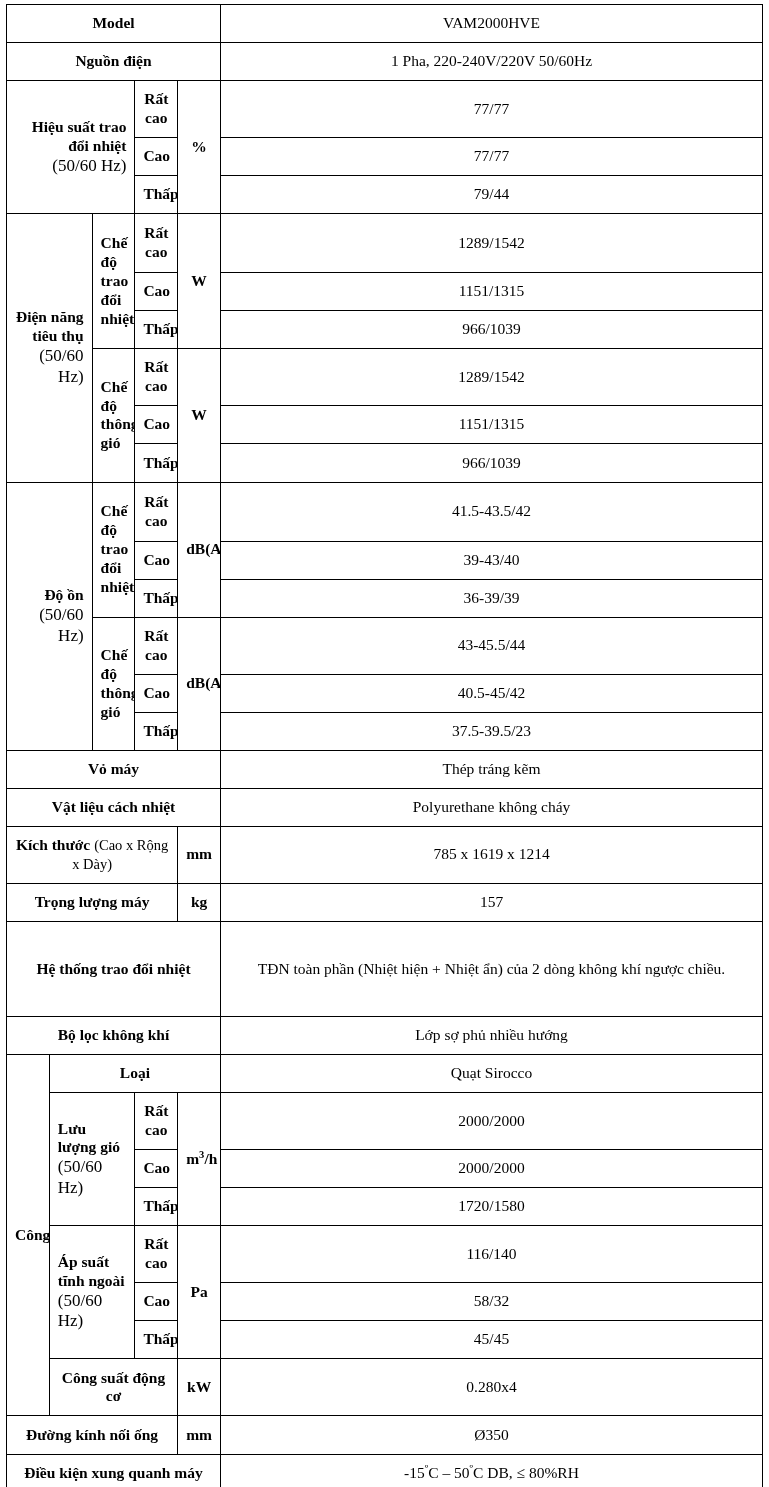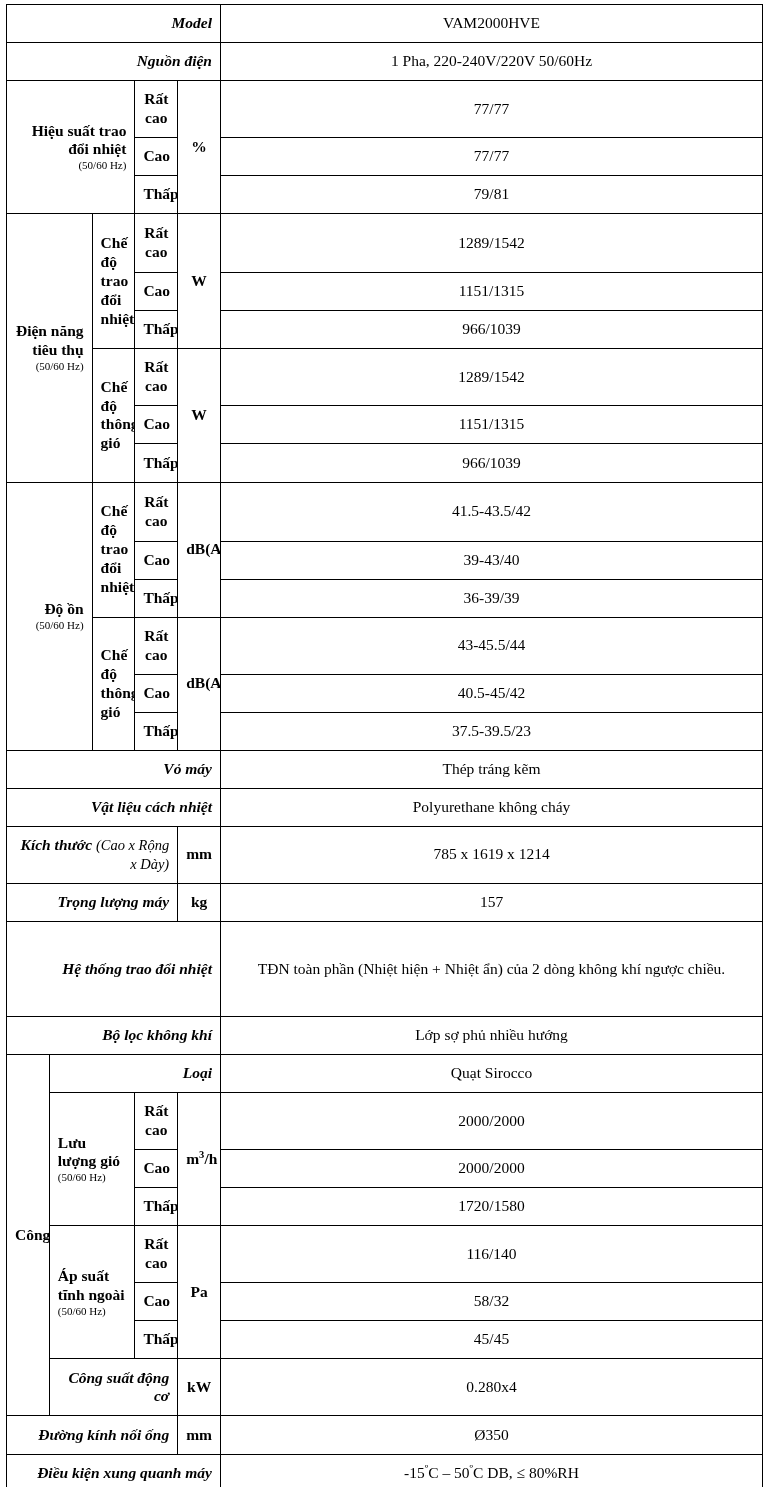--- a/index.html
+++ b/index.html
@@ -26,26 +26,26 @@
   }
   table.spec td {
     border: 1px solid #000;
     padding: 3px 8px;
     font-size: 15.5px;
     line-height: 1.22;
     vertical-align: middle;
     overflow: hidden;
   }
   
-  .lbl           { font-weight: bold; text-align: right; font-style: italic; }
+  .lbl           { font-weight: bold; text-align: center; }
   .lbl-mid       { font-weight: bold; text-align: right; vertical-align: middle; }
   .val           { text-align: center; font-weight: normal; }
   .sub           { font-weight: normal; font-size: 14.5px; }
   .nowrapv       { white-space: nowrap; }
-  .freq          { font-weight: normal; font-size: 11px; display: block; }
+  .freq          { font-weight: normal; font-size: 17px; display: block; }
   .speed         { text-align: center; font-weight: bold; }
   .unit          { text-align: center; font-weight: bold; }
   .modecell      { font-weight: bold; text-align: left; vertical-align: middle; }
   sup            { font-size: 0.68em; vertical-align: super; line-height: 0; }
   .deg           { font-size: 0.72em; vertical-align: super; line-height: 0; }
   
   .w-a { width: 107px; }
   .w-b { width: 58px;  }
   .w-c { width: 108px; }
   .w-d { width: 119px; }
@@ -77,21 +77,21 @@
       <td class="speed w-d">Rất cao</td>
       <td class="unit w-e" rowspan="3">%</td>
       <td class="val">77/77</td>
     </tr>
     <tr style="height: 38.0606px;">
       <td class="speed">Cao</td>
       <td class="val">77/77</td>
     </tr>
     <tr style="height: 38.0606px;">
       <td class="speed">Thấp</td>
-      <td class="val">79/81</td>
+      <td class="val">79/44</td>
     </tr>
 
     <tr style="height: 59.0606px;">
       <td class="lbl-mid w-a" colspan="2" rowspan="6">
         <span>Điện năng tiêu thụ</span>
         <span class="freq">(50/60 Hz)</span>
       </td>
       <td class="modecell w-c" rowspan="3">Chế độ trao đổi nhiệt</td>
       <td class="speed">Rất cao</td>
       <td class="unit" rowspan="3">W</td>

